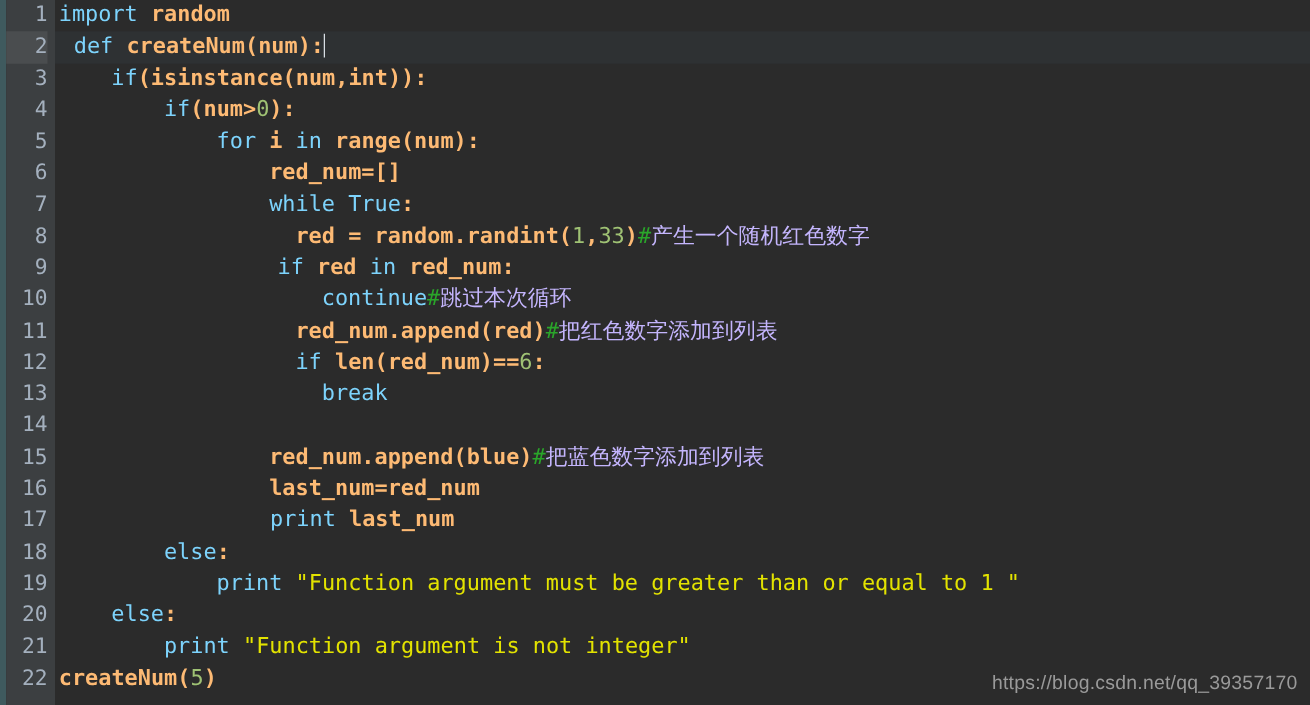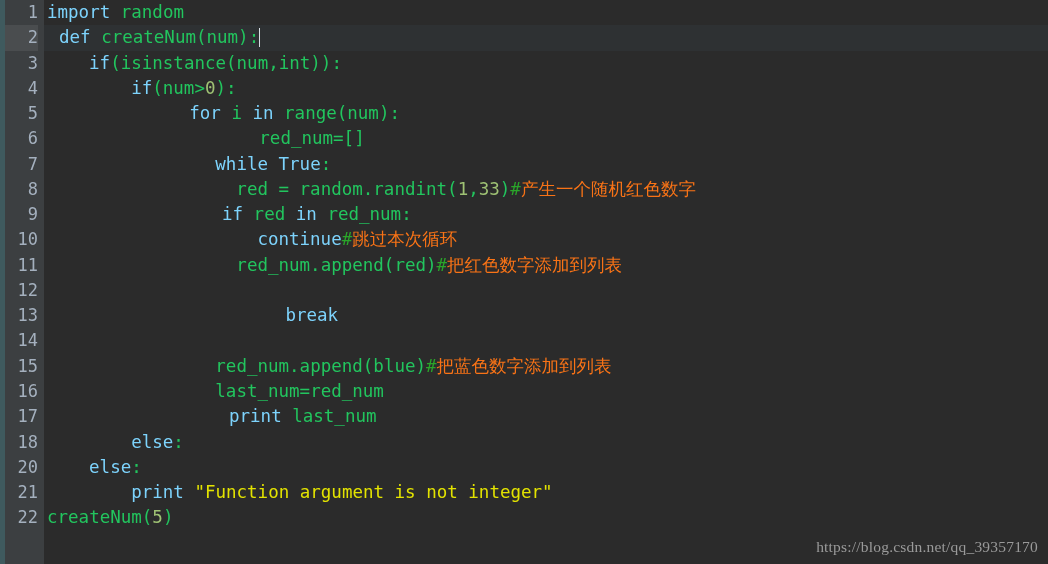--- a/index.html
+++ b/index.html
@@ -90,69 +90,70 @@
     font-size: 17.5px;
     color: #c4cbd4;
     font-family: "DejaVu Sans Mono", monospace;
     white-space: pre;
   }
 
   
   .kw   { color: #7dd3fc; }
   .str  { color: #e3e300; }
   .num  { color: #9fc274; }
-  .com  { color: #f97316; font-family: "DejaVu Sans", sans-serif; }
+  .com  { color: #c4b5fd; font-family: "DejaVu Sans", sans-serif; }
   .comh { color: #2aa52a; font-family: "DejaVu Sans Mono", monospace; }
-  .id   { color: #22c55e; }
+  .id   { color: #fdba74; font-weight: bold; }
 
   .caret {
     display: inline-block;
     width: 1px;
     height: 19px;
     background: #d8dee4;
     vertical-align: -4px;
     margin-left: 0px;
   }
 
   .watermark {
     position: absolute;
     right: 10px;
     bottom: 8px;
     color: #9a9a9a;
     font-size: 15.5px;
-    font-family: Liberation Serif, serif;
+    font-family: Liberation Sans, sans-serif;
     letter-spacing: 0.2px;
   }
 </style>
 </head>
 <body>
 
 <div id="editor">
 
   <div class="edge-strip"></div>
   <div class="gutter-bg"></div>
 
   <div class="code-area" id="code-area">
       <div class="line"><div class="lnum">1</div><div class="ltext" style="left: 47px;"><span class="kw">import</span><span class="id"> random</span></div></div>
       <div class="line active"><div class="line-bg"></div><div class="lnum">2</div><div class="ltext" style="left: 59px;"><span class="kw">def</span><span class="id"> createNum(num):</span><span class="caret"></span></div></div>
       <div class="line"><div class="lnum">3</div><div class="ltext" style="left: 89.08px;"><span class="kw">if</span><span class="id">(isinstance(num,int)):</span></div></div>
       <div class="line"><div class="lnum">4</div><div class="ltext" style="left: 131.16px;"><span class="kw">if</span><span class="id">(num&gt;</span><span class="num">0</span><span class="id">):</span></div></div>
-      <div class="line"><div class="lnum">5</div><div class="ltext" style="left: 173.24px; margin-left: 16px;"><span class="kw">for</span><span class="id"> i </span><span class="kw">in</span><span class="id"> range(num):</span></div></div>
-      <div class="line"><div class="lnum">6</div><div class="ltext" style="left: 215.32px; margin-left: 44px;"><span class="id">red_num=[]</span></div></div>
+      <div class="line"><div class="lnum">5</div><div class="ltext" style="left: 173.24px;"><span class="kw">for</span><span class="id"> i </span><span class="kw">in</span><span class="id"> range(num):</span></div></div>
+      <div class="line"><div class="lnum">6</div><div class="ltext" style="left: 215.32px;"><span class="id">red_num=[]</span></div></div>
       <div class="line"><div class="lnum">7</div><div class="ltext" style="left: 215.32px;"><span class="kw">while</span><span class="id"> </span><span class="kw">True</span><span class="id">:</span></div></div>
       <div class="line"><div class="lnum">8</div><div class="ltext" style="left: 236.36px;"><span class="id">red = random.randint(</span><span class="num">1</span><span class="id">,</span><span class="num">33</span><span class="id">)</span><span class="comh">#</span><span class="com">产生一个随机红色数字</span></div></div>
       <div class="line"><div class="lnum">9</div><div class="ltext" style="left: 222px;"><span class="kw">if</span><span class="id"> red </span><span class="kw">in</span><span class="id"> red_num:</span></div></div>
       <div class="line"><div class="lnum">10</div><div class="ltext" style="left: 257.4px;"><span class="kw">continue</span><span class="comh">#</span><span class="com">跳过本次循环</span></div></div>
       <div class="line"><div class="lnum">11</div><div class="ltext" style="left: 236.36px;"><span class="id">red_num.append(red)</span><span class="comh">#</span><span class="com">把红色数字添加到列表</span></div></div>
-      <div class="line"><div class="lnum">12</div></div>
-      <div class="line"><div class="lnum">13</div><div class="ltext" style="left: 257.4px; margin-left: 28px;"><span class="kw">break</span></div></div>
+      <div class="line"><div class="lnum">12</div><div class="ltext" style="left: 236.36px;"><span class="kw">if</span><span class="id"> len(red_num)==</span><span class="num">6</span><span class="id">:</span></div></div>
+      <div class="line"><div class="lnum">13</div><div class="ltext" style="left: 257.4px;"><span class="kw">break</span></div></div>
       <div class="line"><div class="lnum">14</div></div>
       <div class="line"><div class="lnum">15</div><div class="ltext" style="left: 215.32px;"><span class="id">red_num.append(blue)</span><span class="comh">#</span><span class="com">把蓝色数字添加到列表</span></div></div>
       <div class="line"><div class="lnum">16</div><div class="ltext" style="left: 215.32px;"><span class="id">last_num=red_num</span></div></div>
-      <div class="line"><div class="lnum">17</div><div class="ltext" style="left: 229px;"><span class="kw">print</span><span class="id"> last_num</span></div></div>
+      <div class="line"><div class="lnum">17</div><div class="ltext" style="left: 216px;"><span class="kw">print</span><span class="id"> last_num</span></div></div>
       <div class="line"><div class="lnum">18</div><div class="ltext" style="left: 131.16px;"><span class="kw">else</span><span class="id">:</span></div></div>
+      <div class="line"><div class="lnum">19</div><div class="ltext" style="left: 173.24px;"><span class="kw">print</span><span class="id"> </span><span class="str">"Function argument must be greater than or equal to 1 "</span></div></div>
       <div class="line"><div class="lnum">20</div><div class="ltext" style="left: 89.08px;"><span class="kw">else</span><span class="id">:</span></div></div>
       <div class="line"><div class="lnum">21</div><div class="ltext" style="left: 131.16px;"><span class="kw">print</span><span class="id"> </span><span class="str">"Function argument is not integer"</span></div></div>
       <div class="line"><div class="lnum">22</div><div class="ltext" style="left: 47px;"><span class="id">createNum(</span><span class="num">5</span><span class="id">)</span></div></div>
     </div>
 
   <div class="watermark">https://blog.csdn.net/qq_39357170</div>
 </div>
 
 </body></html>

